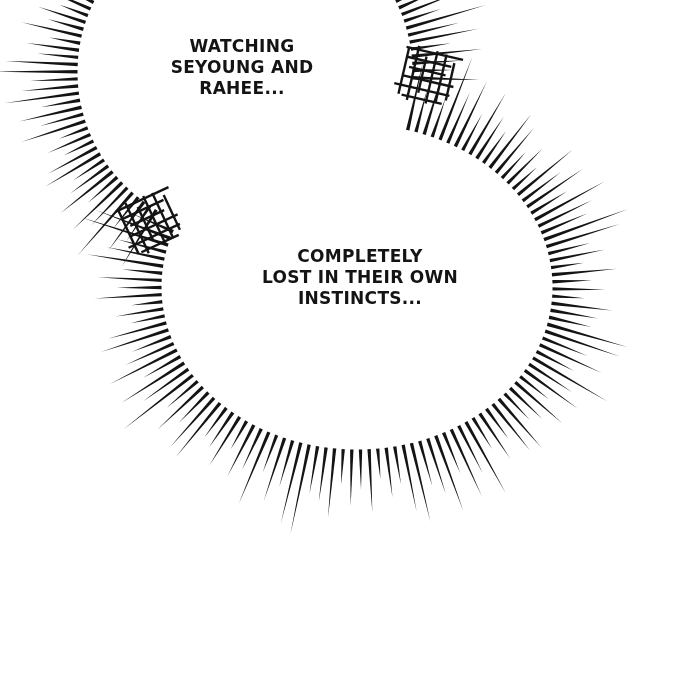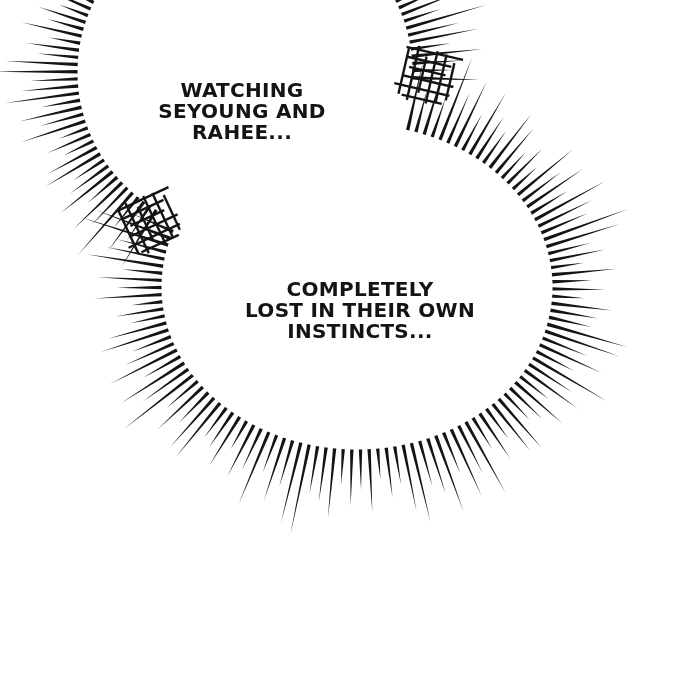--- a/index.html
+++ b/index.html
@@ -24,37 +24,36 @@
     left: 0;
     top: 0;
     width: 700px;
     height: 681px;
     display: block;
   }
   .caption {
     position: absolute;
     font-family: "DejaVu Sans", "Liberation Sans", sans-serif;
     font-weight: 700;
-    font-size: 20px;
+    font-size: 17px;
     line-height: 21px;
     letter-spacing: 0.3px;
     color: var(--ink, #141414);
     text-align: center;
     white-space: pre-line;
-    margin-top: 44px;
     -webkit-font-smoothing: antialiased;
   }
   .caption-watching {
     left: 122px;
     top: 36px;
     width: 240px;
   }
   .caption-instincts {
     left: 230px;
-    top: 235px;
+    top: 246px;
     width: 260px;
   }
 </style>
 </head>
 <body>
 
 <div class="panel">
 
   <svg class="burst-svg" viewBox="0 0 700 681" width="700" height="681" aria-hidden="true">
     <g id="spikes-small">

